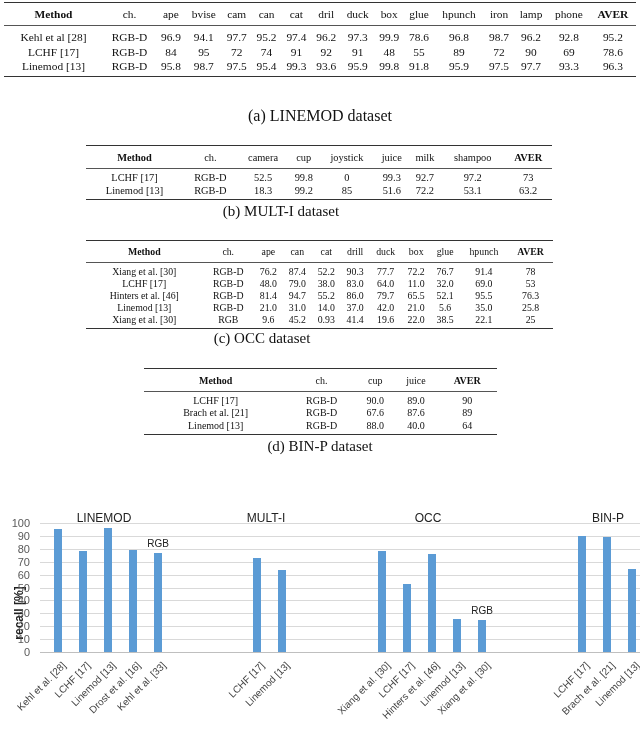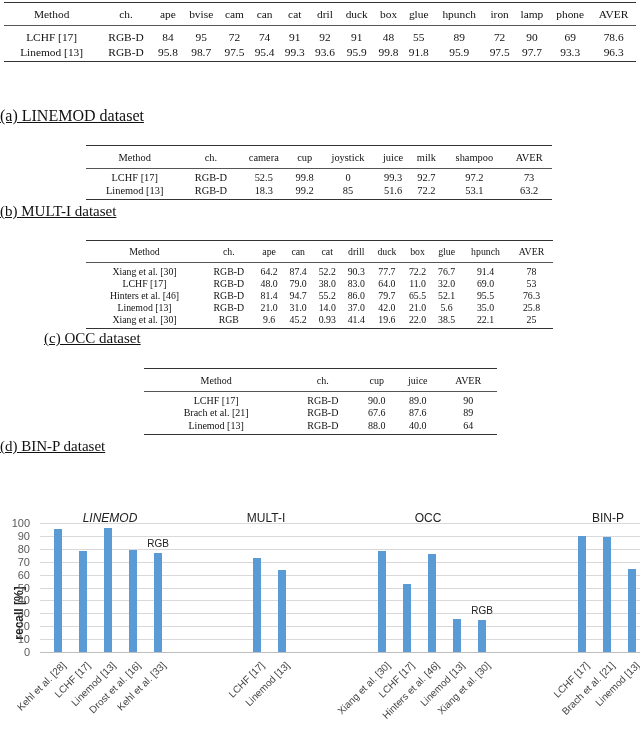--- a/index.html
+++ b/index.html
@@ -1,45 +1,45 @@
 <!DOCTYPE html>
 <html><head>
 <meta charset="utf-8">
 <style>
   html, body { margin:0; padding:0; background:#fff; }
   body { width:640px; height:749px; position:relative; overflow:hidden; font-family:"DejaVu Serif","Liberation Serif",serif; color:#111; }
   table { border-collapse:collapse; font-family:"Liberation Serif","DejaVu Serif",serif; }
   .tbl { position:absolute; }
   .tbl th { font-weight:normal; padding:0; }
   .tbl td { padding:0; text-align:center; white-space:nowrap; }
-  .tbl th.bold { font-weight:normal; }
+  .tbl th.bold { font-weight:bold; }
   .tbl thead tr { border-top:1.6px solid #333; border-bottom:1.6px solid #555; }
   .tbl tbody tr:last-child { border-bottom:1.6px solid #333; }
-  .caption { position:absolute; font-family:"Liberation Serif","DejaVu Serif",serif;text-decoration:underline; }
+  .caption { position:absolute; text-align:center; font-family:"Liberation Serif","DejaVu Serif",serif; }
 
   #tA { left:4px; top:2px; width:632px; font-size:11.4px; }
   #tA thead th { height:22px; }
   #tA tbody td { height:14.6px; }
   #tA tbody tr:first-child td { padding-top:4px; }
   #tA tbody tr:last-child td { padding-bottom:2px; }
   #capA { left:0; width:640px; top:107px; font-size:16px; }
 
   #tB { left:86px; top:145px; width:466px; font-size:10.4px; }
   #tB thead th { height:22px; }
   #tB tbody td { height:13px; }
   #tB tbody tr:first-child td { padding-top:2px; }
   #tB tbody tr:last-child td { padding-bottom:2px; }
   #capB { left:0; width:562px; top:203px; font-size:15px; }
 
   #tC { left:86px; top:240px; width:467px; font-size:9.8px; }
   #tC thead th { height:21px; }
   #tC tbody td { height:12.2px; }
   #tC tbody tr:first-child td { padding-top:2px; }
   #tC tbody tr:last-child td { padding-bottom:2px; }
-  #capC { left:0; width:524px; top:330px; font-size:15px;margin-left:44px; }
+  #capC { left:0; width:524px; top:330px; font-size:15px; }
 
   #tD { left:144px; top:368px; width:353px; font-size:10px; }
   #tD thead th { height:22px; }
   #tD tbody td { height:12.5px; }
   #tD tbody tr:first-child td { padding-top:2px; }
   #tD tbody tr:last-child td { padding-bottom:2px; }
   #capD { left:0; width:640px; top:438px; font-size:15px; }
 
   
   #chart { position:absolute; left:0; top:495px; width:640px; height:254px; font-family:"Liberation Sans","DejaVu Sans",sans-serif; }
@@ -71,20 +71,38 @@
         <th>glue</th>
         <th>hpunch</th>
         <th>iron</th>
         <th>lamp</th>
         <th>phone</th>
         <th class="bold">AVER</th>
       </tr>
     </thead>
   <tbody id="tA-body">
       <tr>
+        <td>Kehl et al [28]</td>
+        <td>RGB-D</td>
+        <td>96.9</td>
+        <td>94.1</td>
+        <td>97.7</td>
+        <td>95.2</td>
+        <td>97.4</td>
+        <td>96.2</td>
+        <td>97.3</td>
+        <td>99.9</td>
+        <td>78.6</td>
+        <td>96.8</td>
+        <td>98.7</td>
+        <td>96.2</td>
+        <td>92.8</td>
+        <td>95.2</td>
+      </tr>
+      <tr>
         <td>LCHF [17]</td>
         <td>RGB-D</td>
         <td>84</td>
         <td>95</td>
         <td>72</td>
         <td>74</td>
         <td>91</td>
         <td>92</td>
         <td>91</td>
         <td>48</td>
@@ -171,21 +189,21 @@
         <th>box</th>
         <th>glue</th>
         <th>hpunch</th>
         <th class="bold">AVER</th>
       </tr>
     </thead>
   <tbody id="tC-body">
       <tr>
         <td>Xiang et al. [30]</td>
         <td>RGB-D</td>
-        <td>64.2</td>
+        <td>76.2</td>
         <td>87.4</td>
         <td>52.2</td>
         <td>90.3</td>
         <td>77.7</td>
         <td>72.2</td>
         <td>76.7</td>
         <td>91.4</td>
         <td>78</td>
       </tr>
       <tr>
@@ -298,21 +316,21 @@
       <div class="grid" style="top: 79.6px;"></div>
       <div class="ytick" style="top: 73.6px;">60</div>
       <div class="grid" style="top: 66.7px;"></div>
       <div class="ytick" style="top: 60.7px;">70</div>
       <div class="grid" style="top: 53.8px;"></div>
       <div class="ytick" style="top: 47.8px;">80</div>
       <div class="grid" style="top: 40.9px;"></div>
       <div class="ytick" style="top: 34.9px;">90</div>
       <div class="grid" style="top: 28px;"></div>
       <div class="ytick" style="top: 22px;">100</div>
-      <div class="grp" style="left: 110px; top: 16px; font-style: italic;">LINEMOD</div>
+      <div class="grp" style="left: 104px; top: 16px;">LINEMOD</div>
       <div class="bar" style="left: 54px; top: 34.192px; height: 122.808px;"></div>
       <div class="xl" style="right: 576px; top: 163px;">Kehl et al. [28]</div>
       <div class="bar" style="left: 79px; top: 55.606px; height: 101.394px;"></div>
       <div class="xl" style="right: 551px; top: 163px;">LCHF [17]</div>
       <div class="bar" style="left: 104px; top: 32.773px; height: 124.227px;"></div>
       <div class="xl" style="right: 526px; top: 163px;">Linemod [13]</div>
       <div class="bar" style="left: 129px; top: 55.219px; height: 101.781px;"></div>
       <div class="xl" style="right: 501px; top: 163px;">Drost et al. [16]</div>
       <div class="bar" style="left: 154px; top: 58.057px; height: 98.943px;"></div>
       <div class="xl" style="right: 476px; top: 163px;">Kehl et al. [33]</div>

